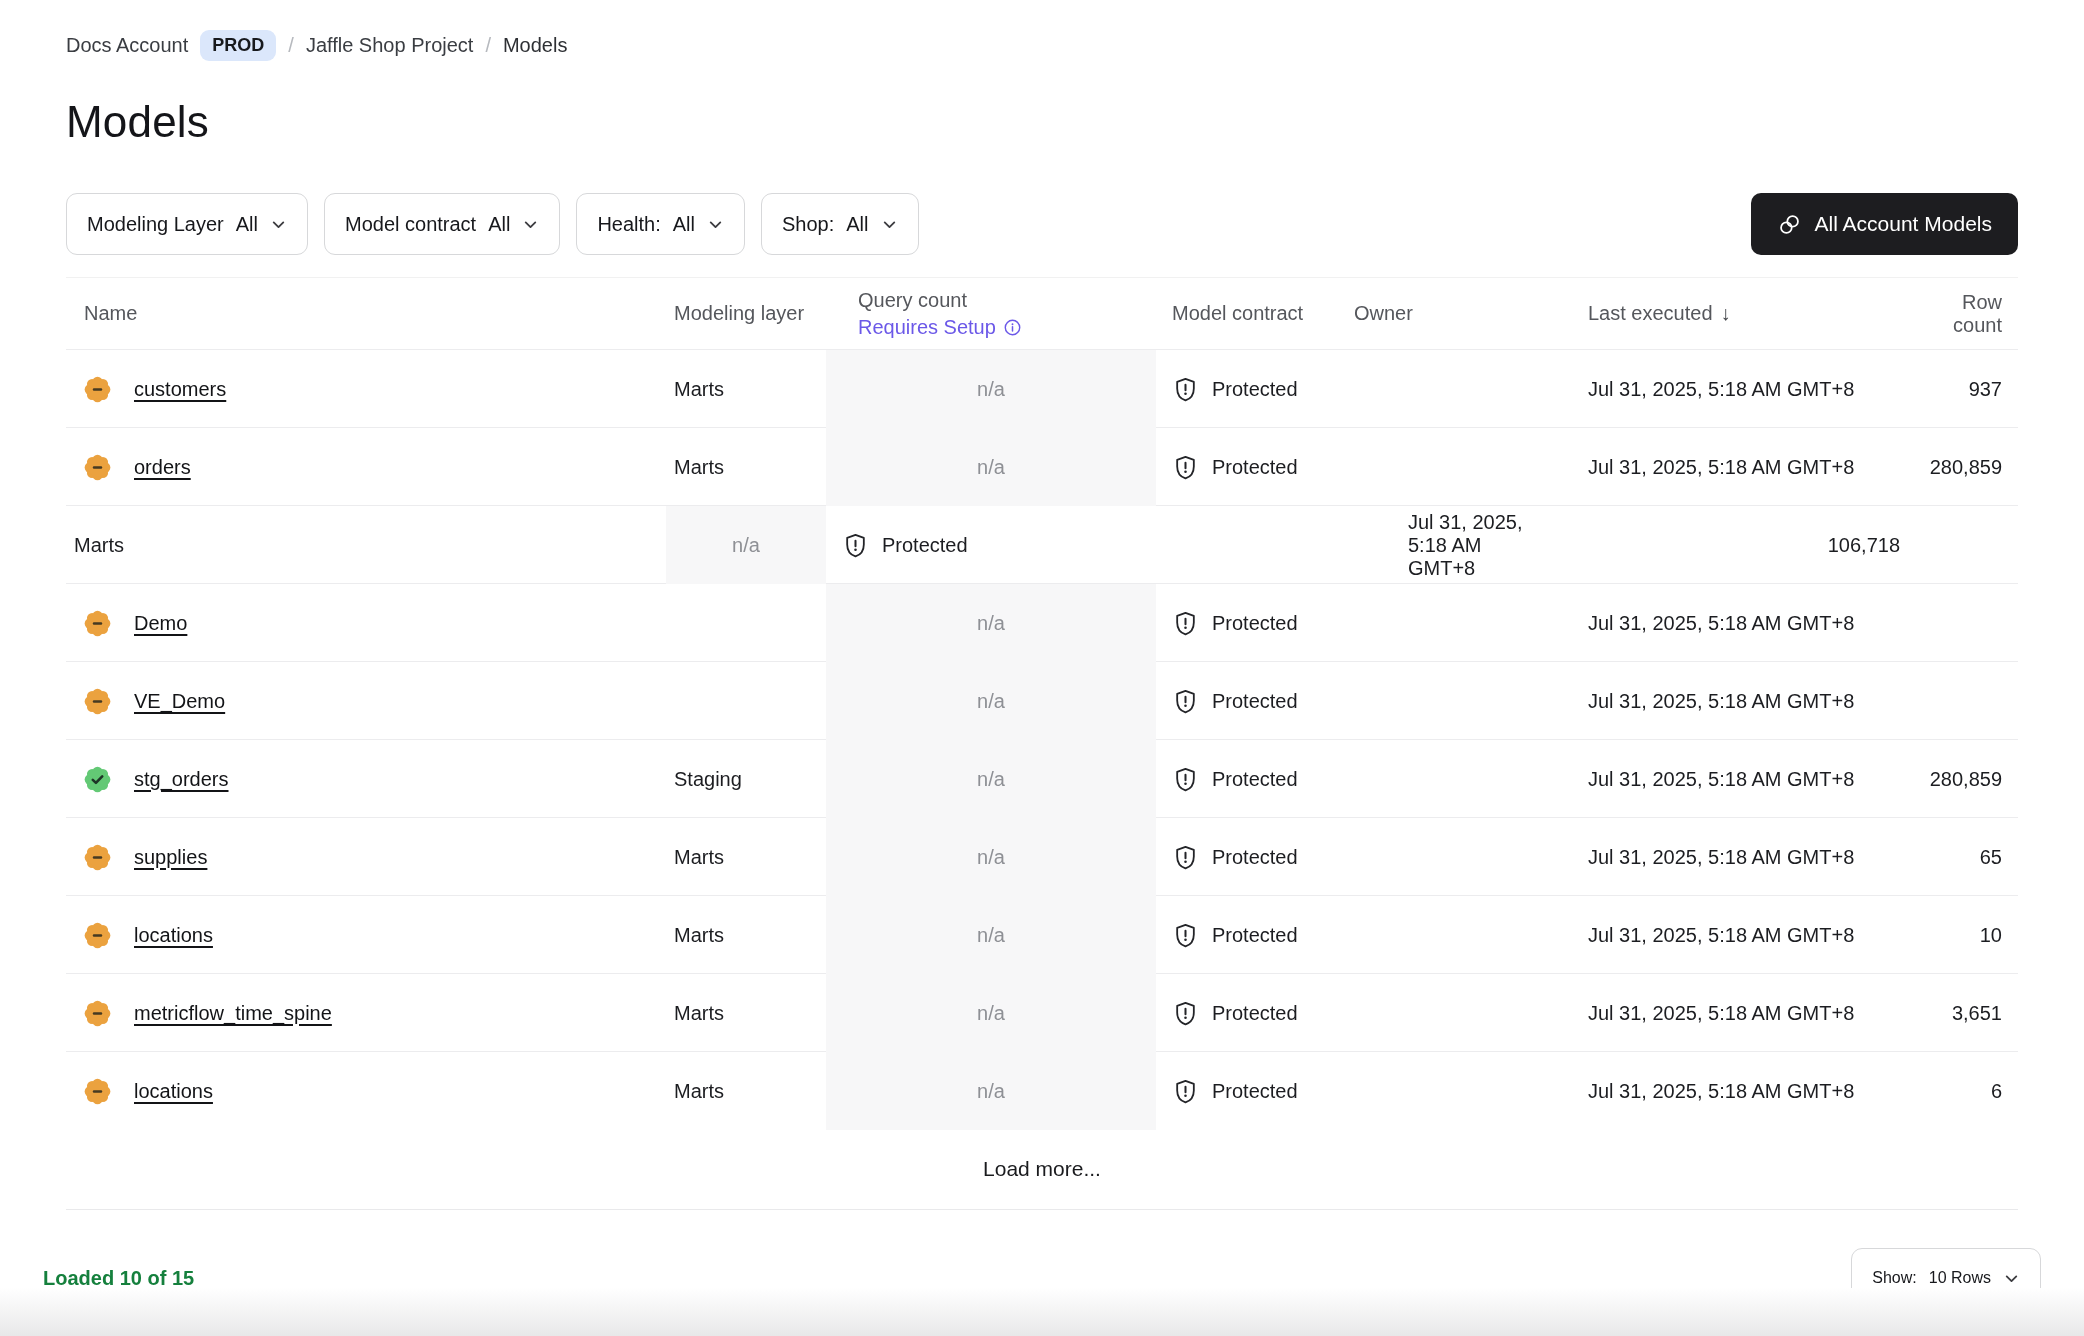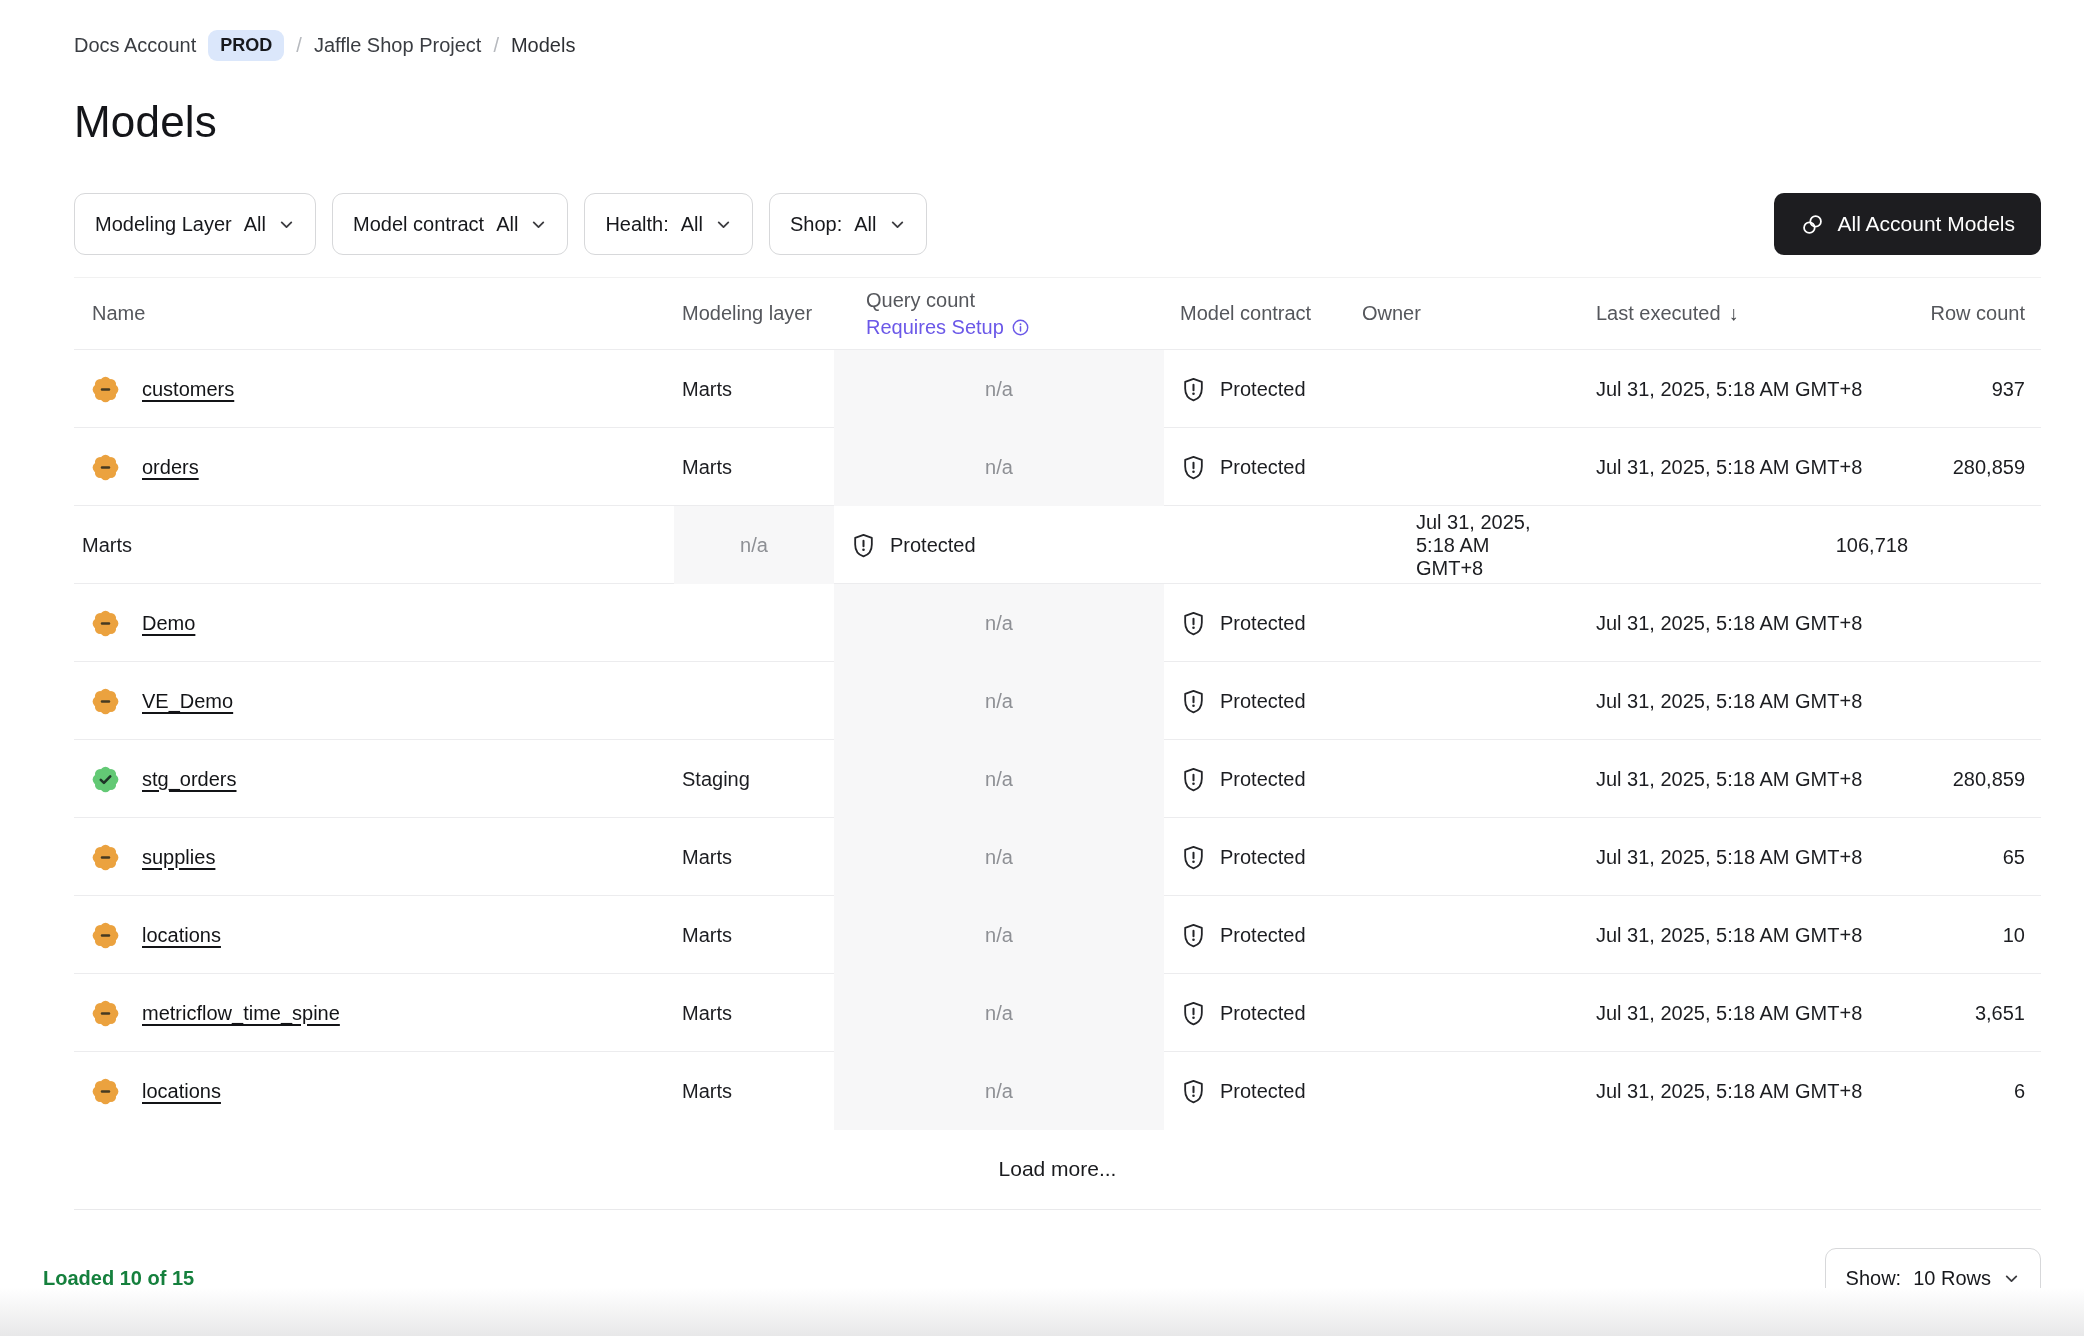--- a/index.html
+++ b/index.html
@@ -3,21 +3,21 @@
 <meta charset="utf-8">
 <style>
   * { box-sizing: border-box; }
   html,body { margin:0; padding:0; }
   body {
     width:2084px; height:1336px;
     font-family:"Liberation Sans", sans-serif;
     background:#ffffff; color:#1b1c1f;
     position:relative; overflow:hidden;
   }
-  .container { padding:0 43px;margin-left:31px; }
+  .container { padding:0 66px; }
 
   
   .breadcrumb { display:flex; align-items:center; gap:12px; padding-top:30px; font-size:20px; color:#2e3034; }
   .crumb-link { cursor:pointer; color:#3a3d42; }
   .env-badge { background:#dbe7fb; color:#17191d; font-weight:600; font-size:18px; padding:5px 12px; border-radius:9px; }
   .crumb-sep { color:#b6b9be; }
   .crumb-current { color:#2e3034; }
 
   
   .page-title { font-size:44px; font-weight:500; margin:36px 0 0 0; letter-spacing:.2px; color:#141519; }
@@ -69,21 +69,21 @@
   .c-count { text-align:right; padding-right:16px; color:#1c1d21; }
 
   .load-more { height:80px; display:flex; align-items:center; justify-content:center; font-size:21px; font-weight:500; color:#1a1b1e; cursor:pointer; }
   .footer-divider { border-top:1px solid #e9e9eb; }
 
   .footer { display:flex; align-items:center; justify-content:space-between; padding:38px 43px 0 43px; }
   .loaded-count { font-size:20px; font-weight:700; color:#15803d; }
   .show-btn {
     display:flex; align-items:center; gap:12px;
     border:1px solid #d7d8da; border-radius:11px; background:#fff;
-    height:60px; padding:0 20px; font-size:20px; cursor:pointer; color:#17181c;
+    height:60px; padding:0 20px; font-size:16px; cursor:pointer; color:#17181c;
   }
   .show-btn .s-label { font-weight:500; }
 
   .bottom-fade { position:absolute; left:0; right:0; bottom:0; height:48px;
     background:linear-gradient(#ffffff, #e8e8e9); pointer-events:none; }
 
   .seal { width:27px; height:27px; flex:0 0 27px; }
   .shield-ic { width:27px; height:27px; flex:0 0 27px; }
   .ic { display:inline-flex; align-items:center; }
 </style>

